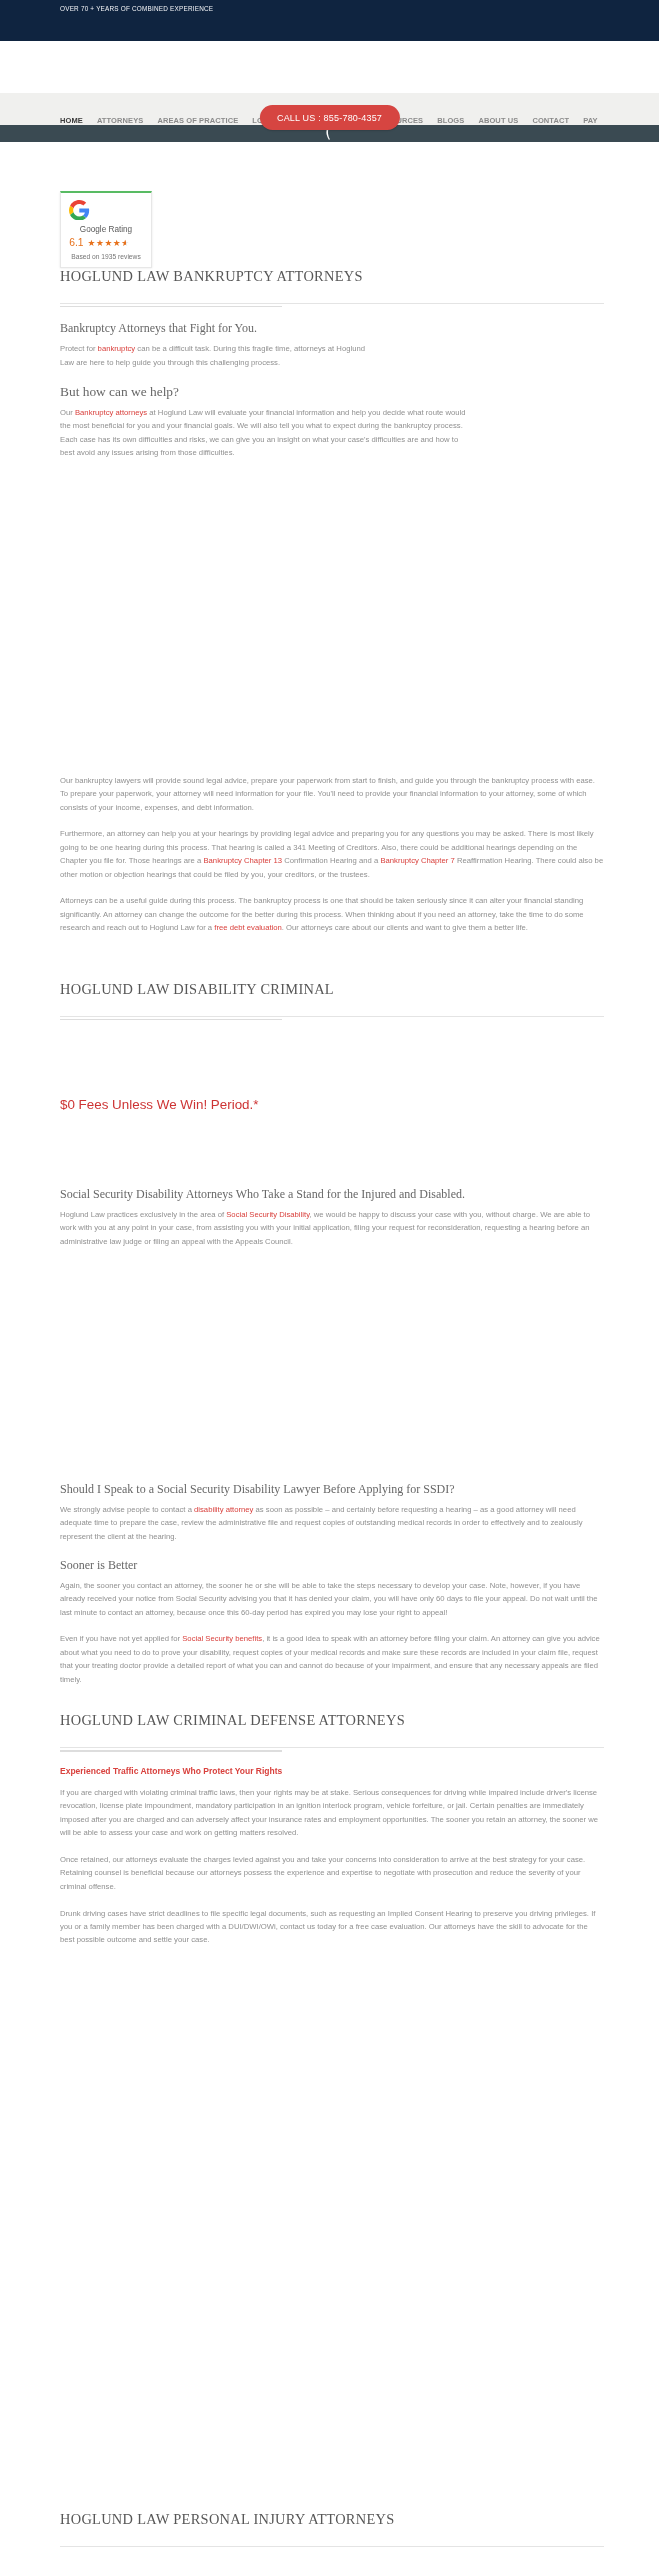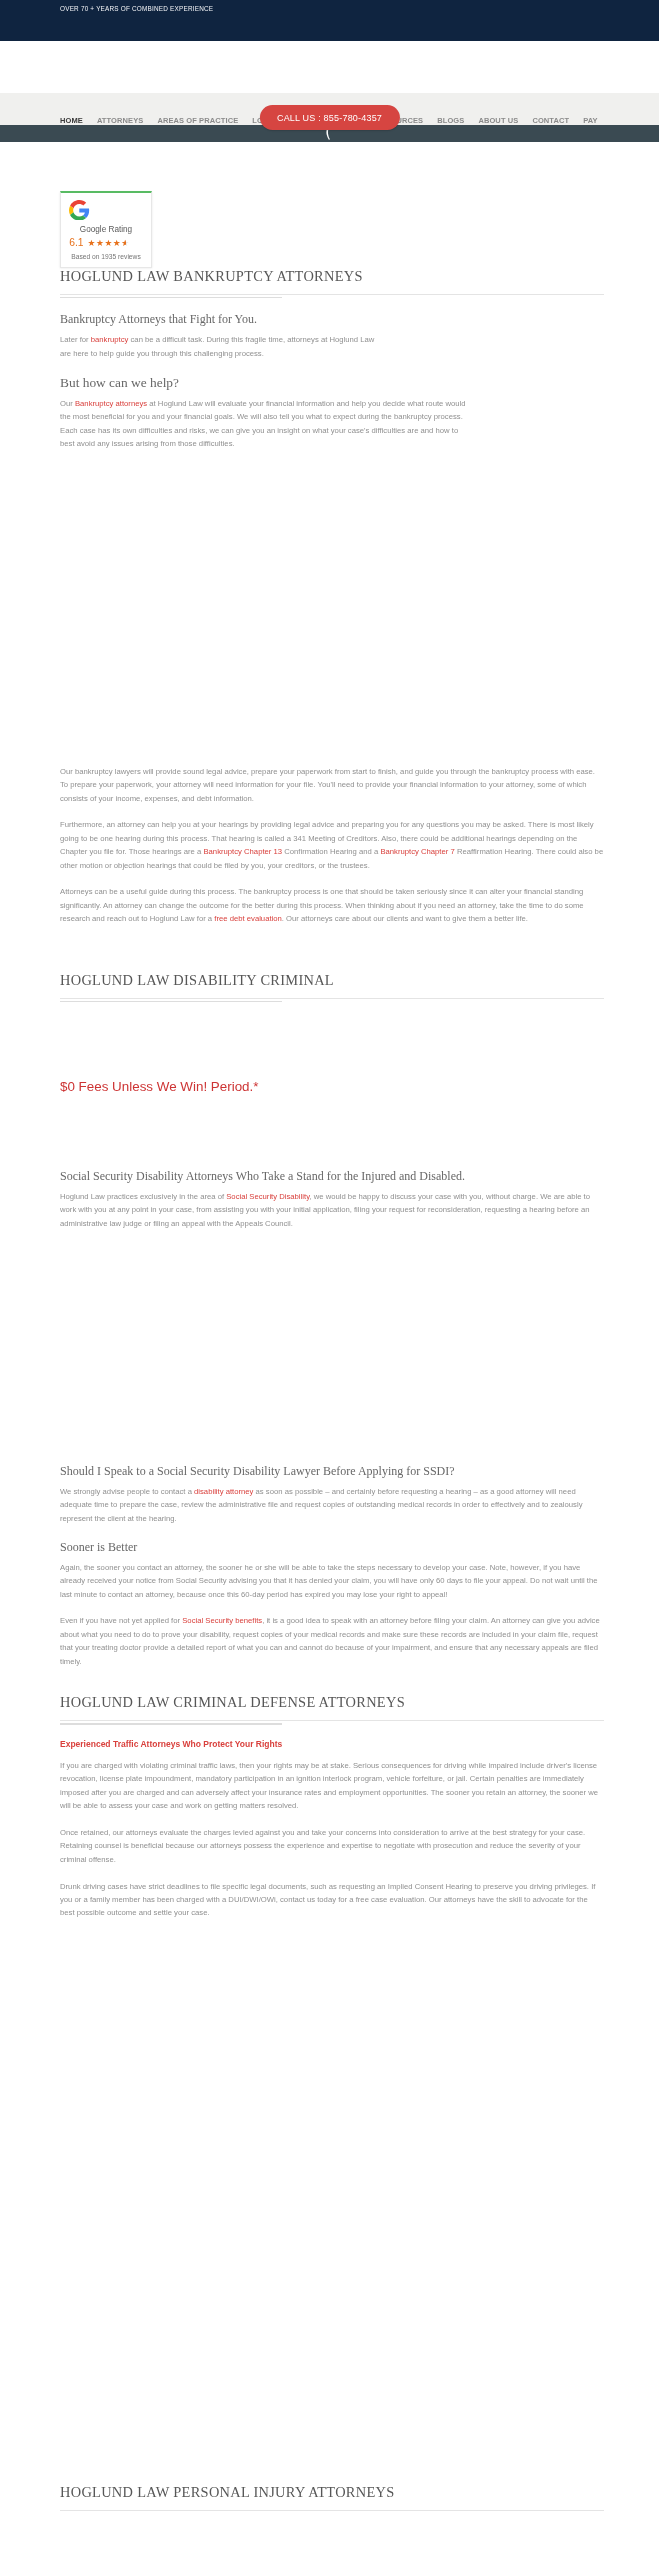--- a/index.html
+++ b/index.html
@@ -44,21 +44,21 @@
   .rating-row { margin-top:3.6px; display:flex; align-items:center; }
   .rating-score { color:#e7711b; font-size:10.3px; margin-right:4.1px; }
   .stars { color:#e7711b; font-size:8.8px; letter-spacing:0.5px; white-space:nowrap; }
   .star5 { position:relative; color:#e8e8e8; display:inline-block; }
   .star5 .half { position:absolute; left:0; top:0; width:55%; overflow:hidden; color:#e7711b; }
   .rating-reviews { color:#757575; font-size:6.7px; margin-top:4.1px; }
 
   h2.section-head {
     font-family:"Liberation Serif","DejaVu Serif",serif;
     font-size:14.4px; font-weight:normal; color:#575757; letter-spacing:0.3px;
-    margin:0; padding-bottom:9px; border-bottom:0.5px solid #e4e4e4; position:relative;
+    margin:0; padding-bottom:18px; border-bottom:0.5px solid #e4e4e4; position:relative;
   }
   h2.section-head::after {
     content:""; position:absolute; left:0; bottom:-4.6px; height:1.5px; width:222px; background:#dddddd;
   }
 
   .h-red { color:#cd3434; font-size:13.4px; font-weight:normal; line-height:22px; margin:13.4px 0 0; }
   .h-red-sm { color:#d9413d; font-size:8.5px; font-weight:bold; margin:17.5px 0 10.3px; }
   .h-serif {
     font-family:"Liberation Serif","DejaVu Serif",serif;
     font-size:12px; font-weight:normal; color:#676767; margin:14.4px 0 6.2px;
@@ -115,21 +115,21 @@
       <span class="stars">
         <span>★</span><span>★</span><span>★</span><span>★</span><span class="star5">★<span class="half">★</span></span>
       </span>
     </div>
     <div class="rating-reviews">Based on 1935 reviews</div>
   </div>
 
   <section>
     <h2 class="section-head">HOGLUND LAW BANKRUPTCY ATTORNEYS</h2>
     <h4 class="h-serif" style="margin-top:17.5px;">Bankruptcy Attorneys that Fight for You.</h4>
-    <p class="p narrow"><span>Later for </span><span class="lnk">bankruptcy</span><span> can be a difficult task. During this fragile time, attorneys at Hoglund Law are here to help guide you through this challenging process.</span></p>
+    <p class="p narrow"><span>Protect for </span><span class="lnk">bankruptcy</span><span> can be a difficult task. During this fragile time, attorneys at Hoglund Law are here to help guide you through this challenging process.</span></p>
     <h4 class="h-serif" style="font-size:13.4px;">But how can we help?</h4>
     <p class="p mid"><span>Our </span><span class="lnk">Bankruptcy attorneys</span><span> at Hoglund Law will evaluate your financial information and help you decide what route would the most beneficial for you and your financial goals. We will also tell you what to expect during the bankruptcy process. Each case has its own difficulties and risks, we can give you an insight on what your case's difficulties are and how to best avoid any issues arising from those difficulties.</span></p>
     <div class="sp1"></div>
     <p class="p"><span>Our bankruptcy lawyers will provide sound legal advice, prepare your paperwork from start to finish, and guide you through the bankruptcy process with ease. To prepare your paperwork, your attorney will need information for your file. You'll need to provide your financial information to your attorney, some of which consists of your income, expenses, and debt information.</span></p>
     <p class="p"><span>Furthermore, an attorney can help you at your hearings by providing legal advice and preparing you for any questions you may be asked. There is most likely going to be one hearing during this process. That hearing is called a 341 Meeting of Creditors. Also, there could be additional hearings depending on the Chapter you file for. Those hearings are a </span><span class="lnk">Bankruptcy Chapter 13</span><span> Confirmation Hearing and a </span><span class="lnk">Bankruptcy Chapter 7</span><span> Reaffirmation Hearing. There could also be other motion or objection hearings that could be filed by you, your creditors, or the trustees.</span></p>
     <p class="p"><span>Attorneys can be a useful guide during this process. The bankruptcy process is one that should be taken seriously since it can alter your financial standing significantly. An attorney can change the outcome for the better during this process. When thinking about if you need an attorney, take the time to do some research and reach out to Hoglund Law for a </span><span class="lnk">free debt evaluation</span><span>. Our attorneys care about our clients and want to give them a better life.</span></p>
   </section>
 
   <section style="margin-top:46px;">
     <h2 class="section-head">HOGLUND LAW DISABILITY CRIMINAL</h2>

